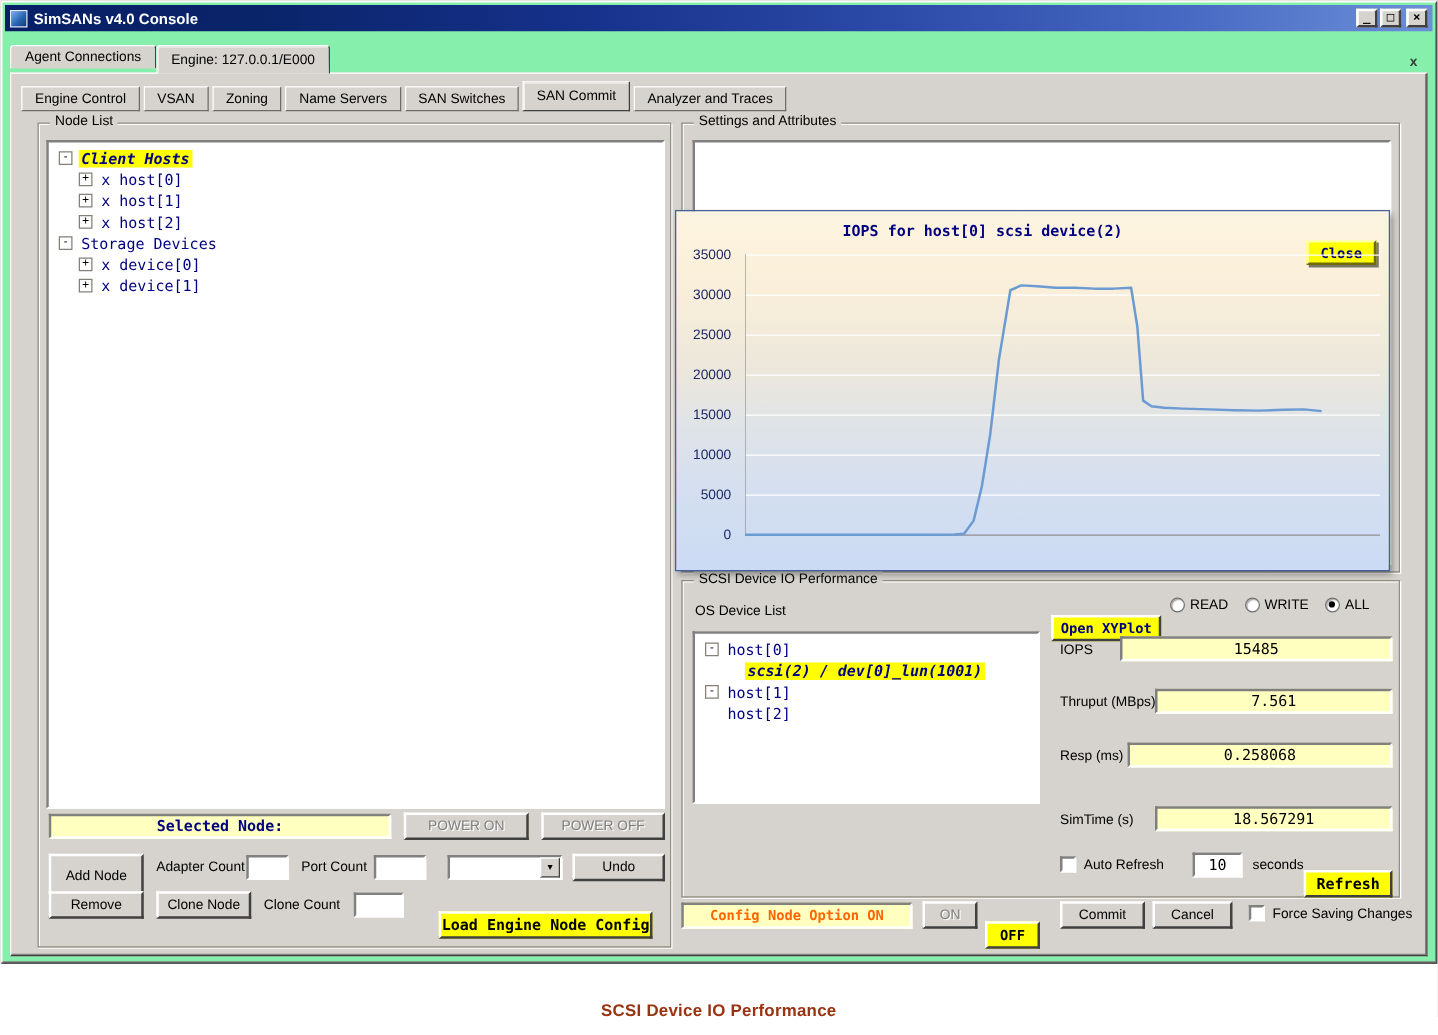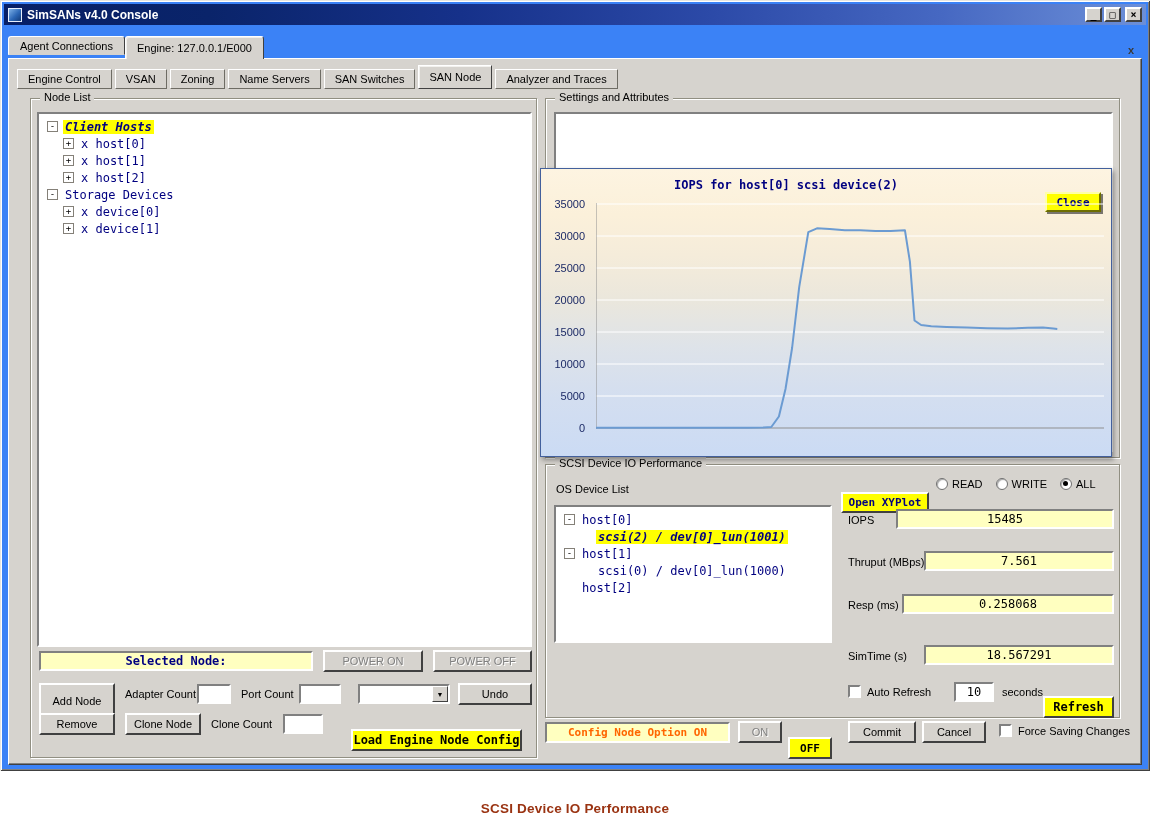--- a/index.html
+++ b/index.html
@@ -1,18 +1,18 @@
 <!DOCTYPE html>
 <html><head>
 <meta charset="utf-8">
 <style>
   * { box-sizing:border-box; margin:0; padding:0; }
   html,body { width:1150px; height:828px; background:#ffffff; font-family:"Liberation Sans",sans-serif; position:relative; overflow:hidden; }
 
-  .window { position:absolute; top:0; left:0; width:1150px; height:771px; background:#3b82f6;
+  .window { position:absolute; top:0; left:0; width:1150px; height:771px; background:#86efac;
             box-shadow: inset 1px 1px 0 #e8e6e0, inset -1px -1px 0 #404040, inset 2px 2px 0 #ffffff, inset -2px -2px 0 #808080; }
 
   .titlebar { position:absolute; top:4px; left:4px; right:4px; height:21px;
               background:linear-gradient(90deg,#071f66 0%,#0a246a 18%,#16318a 40%,#2c4aa8 62%,#4668c2 82%,#6c8fd8 100%);
               display:flex; align-items:center; padding:0 4px; }
   .app-icon { width:14px; height:14px; flex:none; border:1px solid #e6eefc;
               background:linear-gradient(135deg,#7fb2e8 0%,#2b66b5 55%,#123a77 100%); }
   .title-text { color:#ffffff; font-weight:bold; font-size:12px; margin-left:5px; flex:1 1 auto;
                 white-space:nowrap; overflow:hidden; }
   .capbtns { display:flex; gap:2px; align-items:center; }
@@ -160,21 +160,21 @@
   <span class="ts1-close">x</span>
 
   <div class="tabpage">
 
     <div class="ts2" id="ts2">
         <div class="tab2">Engine Control</div>
         <div class="tab2">VSAN</div>
         <div class="tab2">Zoning</div>
         <div class="tab2">Name Servers</div>
         <div class="tab2">SAN Switches</div>
-        <div class="tab2 selected">SAN Node</div>
+        <div class="tab2 selected">SAN Commit</div>
         <div class="tab2">Analyzer and Traces</div>
       </div>
 
     <div class="group g-nodelist">
       <span class="group-legend">Node List</span>
       <div class="treebox nl-treebox" id="node-tree">
           <div class="trow lvl0"><span class="exp">-</span><span class="tlabel hl emph">Client Hosts</span></div>
           <div class="trow lvl1"><span class="exp">+</span><span class="tlabel">x host[0]</span></div>
           <div class="trow lvl1"><span class="exp">+</span><span class="tlabel">x host[1]</span></div>
           <div class="trow lvl1"><span class="exp">+</span><span class="tlabel">x host[2]</span></div>
@@ -236,21 +236,20 @@
         </svg>
     </div>
 
     <div class="group g-ioperf">
       <span class="group-legend">SCSI Device IO Performance</span>
       <span class="lbl l-osdev">OS Device List</span>
       <div class="treebox os-treebox" id="os-tree">
           <div class="trow lvl0"><span class="exp">-</span><span class="tlabel">host[0]</span></div>
           <div class="trow lvl1"><span class="exp"></span><span class="tlabel hl emph">scsi(2) / dev[0]_lun(1001)</span></div>
           <div class="trow lvl0"><span class="exp">-</span><span class="tlabel">host[1]</span></div>
-          <div class="trow lvl1"><span class="exp"></span><span class="tlabel">scsi(0) / dev[0]_lun(1000)</span></div>
           <div class="trow lvl0"><span class="exp"></span><span class="tlabel">host[2]</span></div>
         </div>
 
       <div class="btn yellow b-xyplot">Open XYPlot</div>
       <div class="radio-row">
         <span class="radio-item">
           <span class="radio"></span>
           <span class="rlbl">READ</span>
         </span>
         <span class="radio-item">

